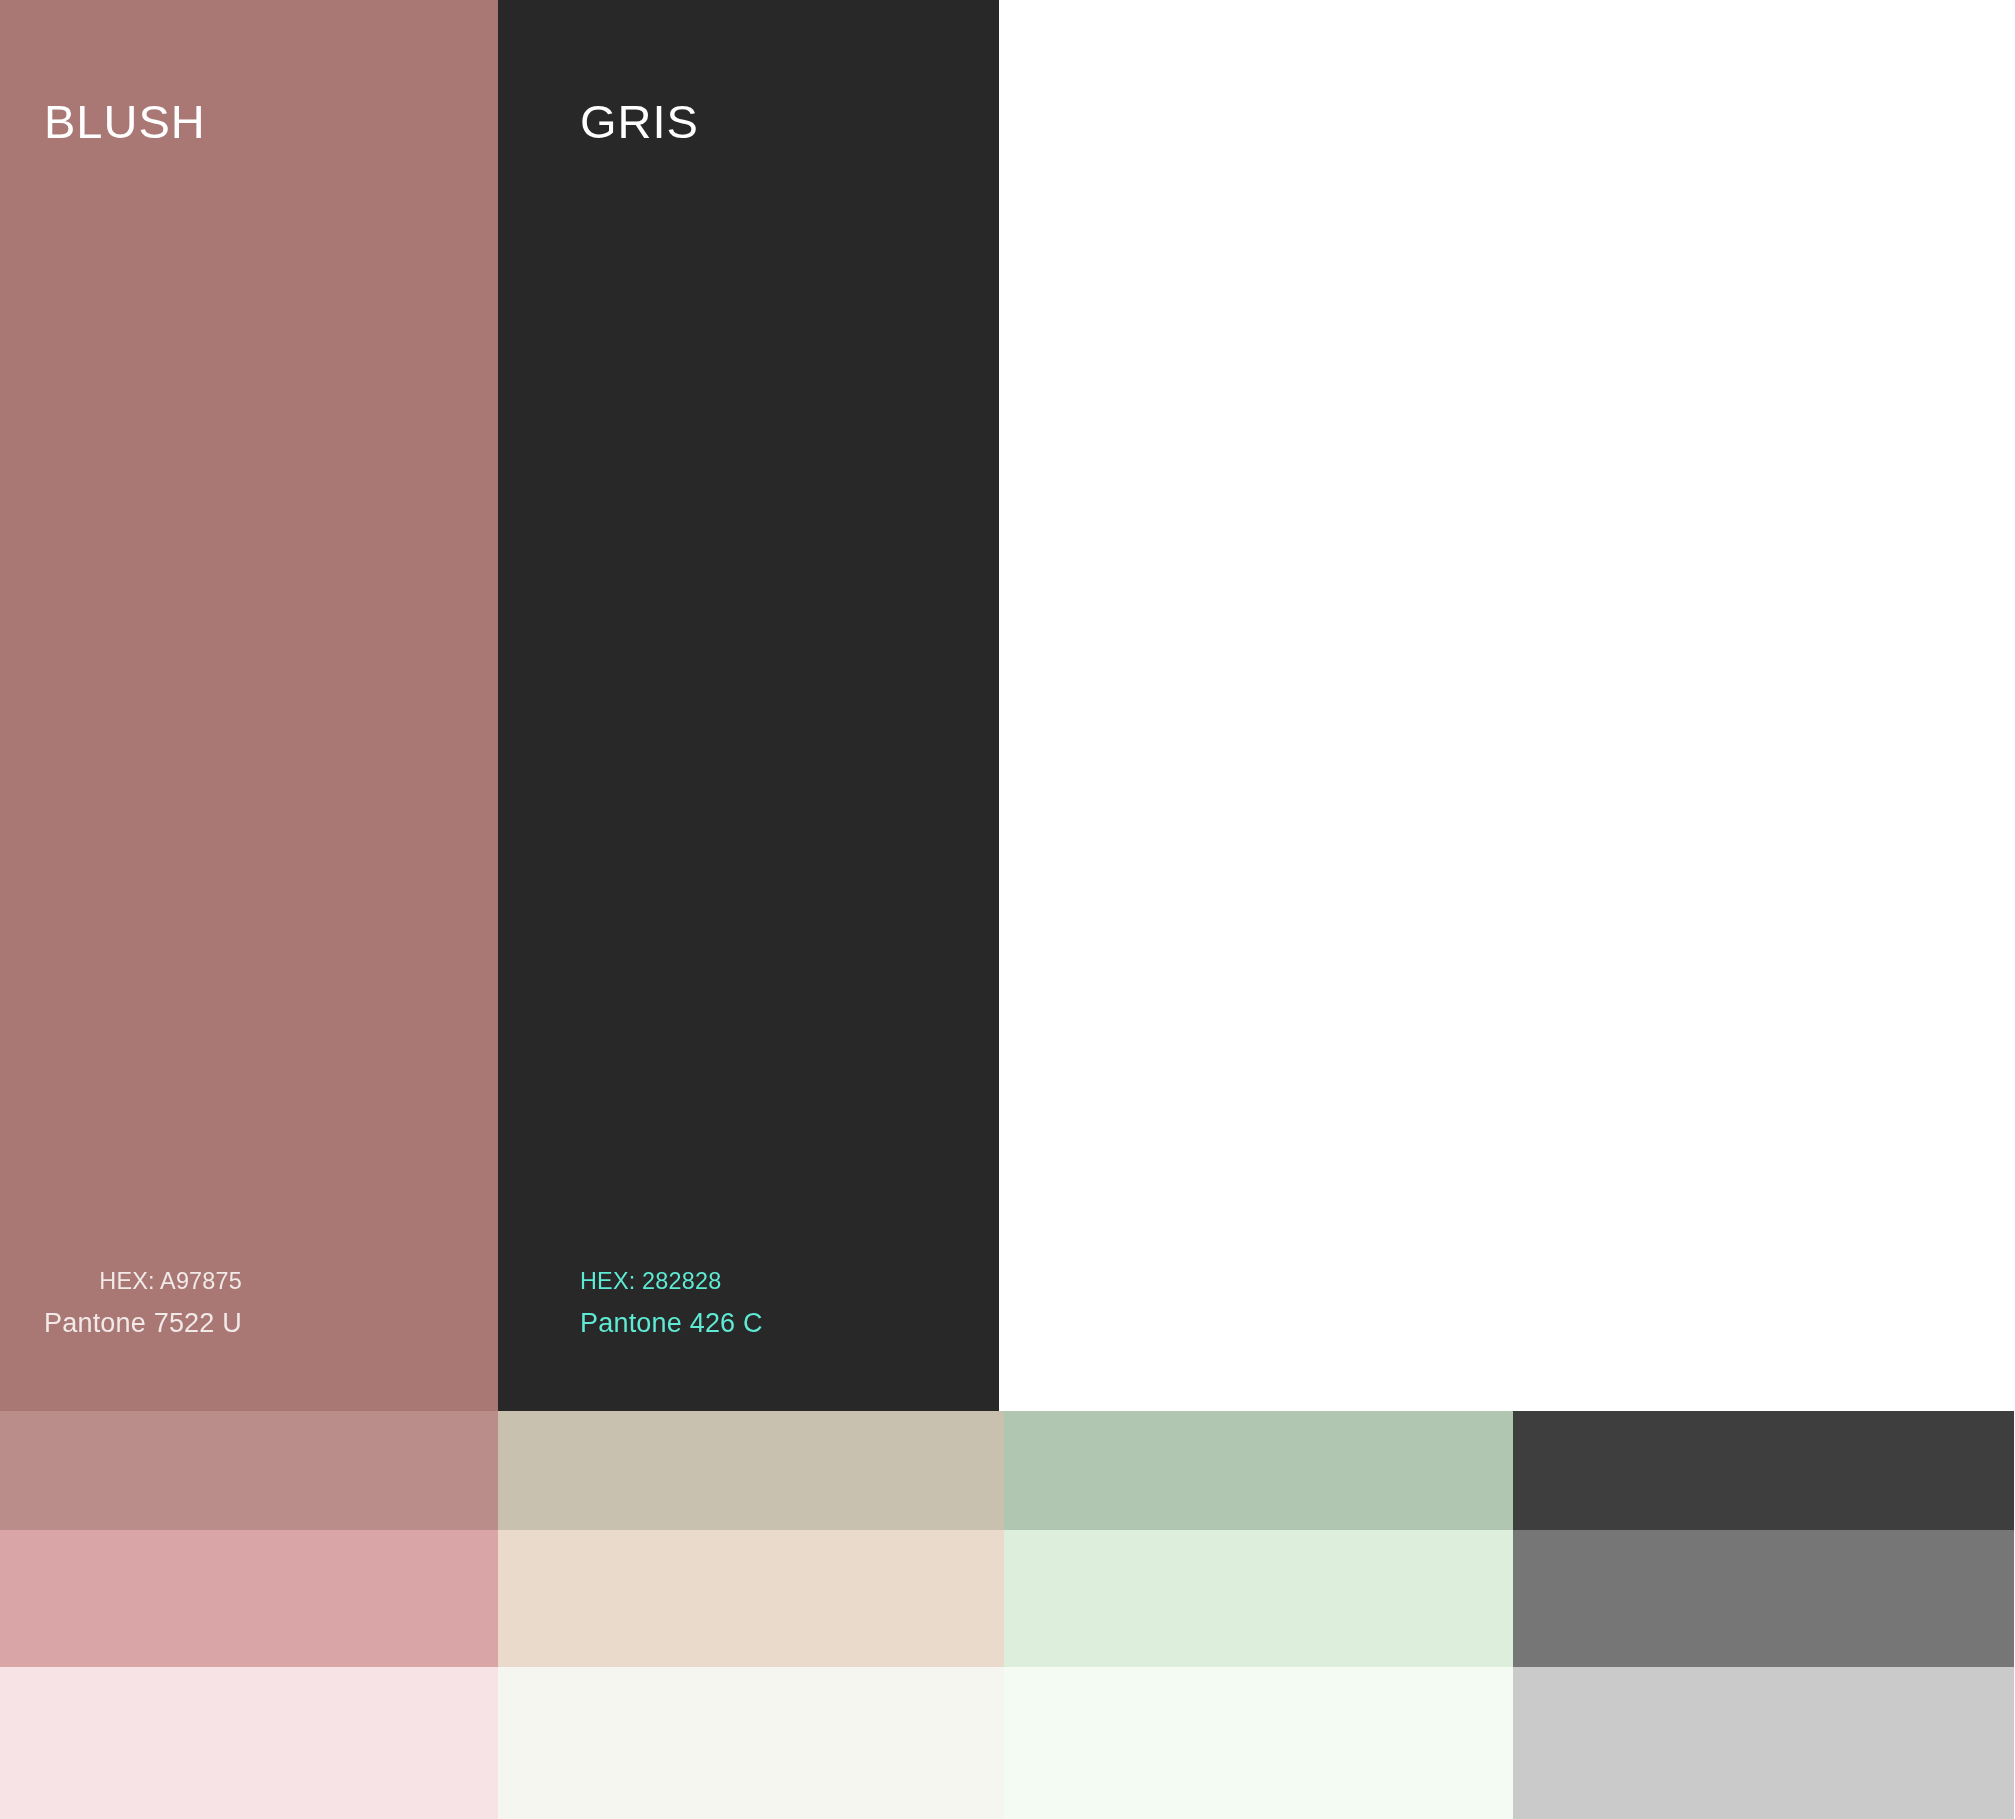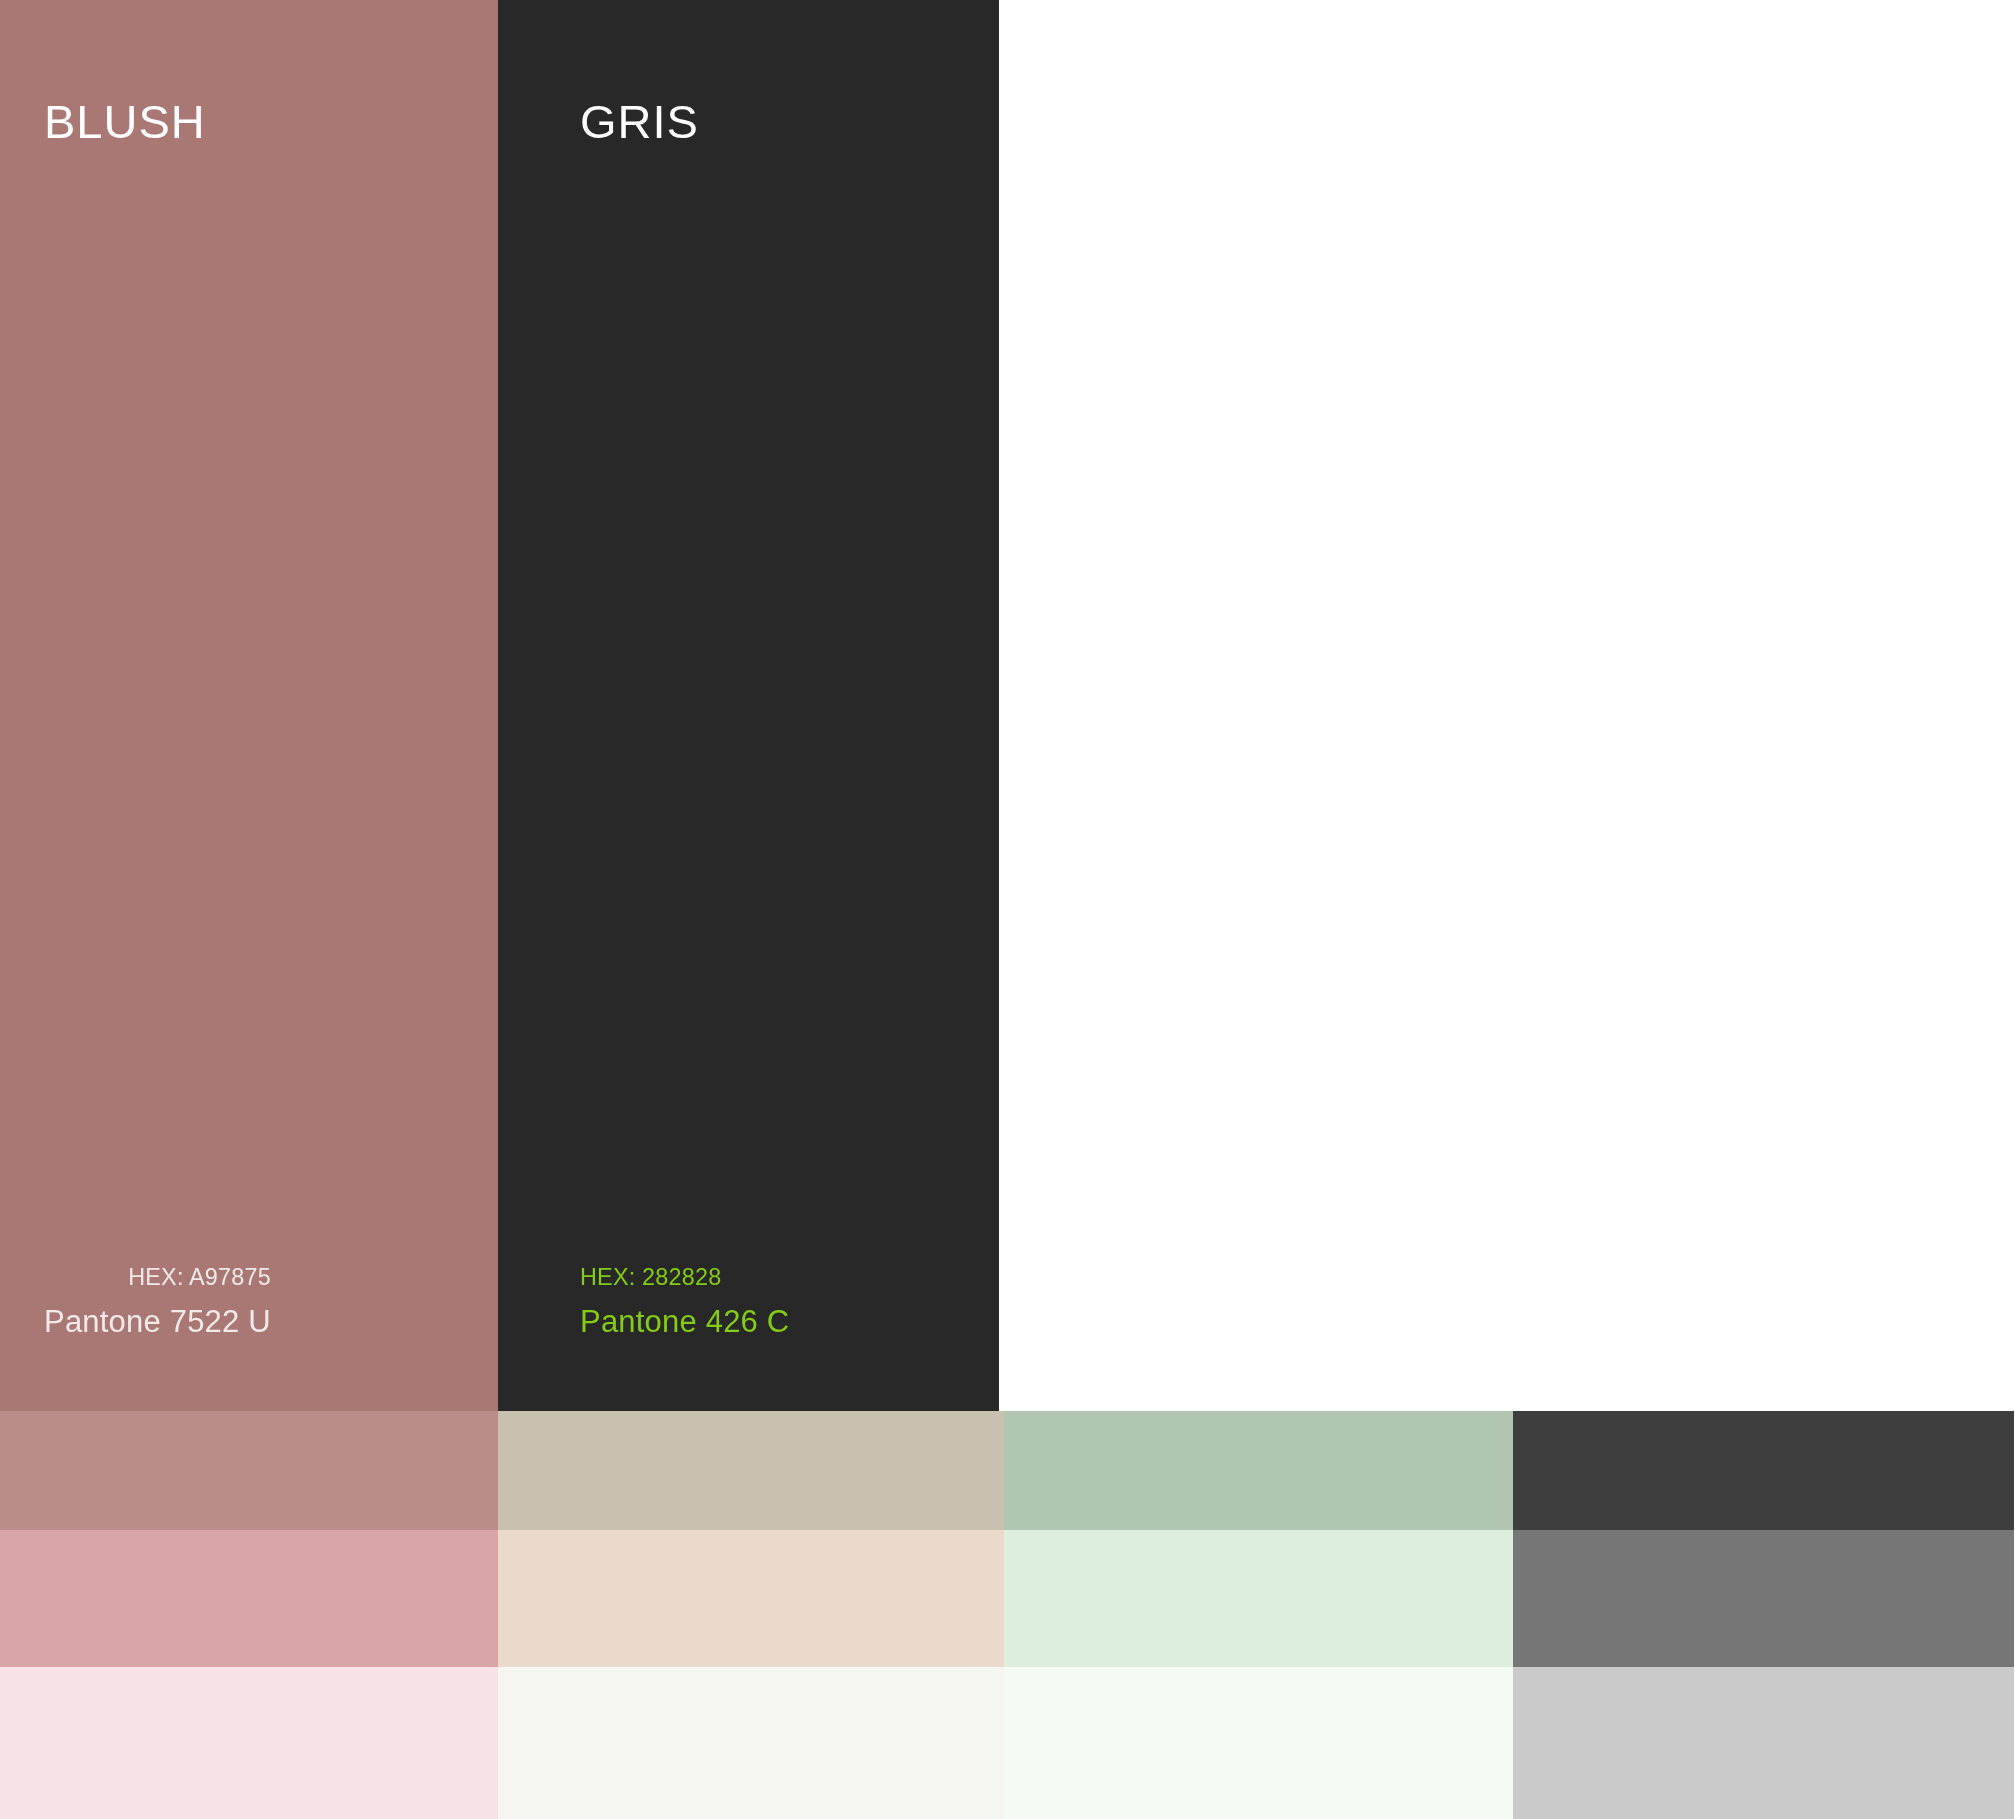--- a/index.html
+++ b/index.html
@@ -69,21 +69,21 @@
 
   .meta-hex {
     display: block;
     font-size: 23.4px;
     font-weight: 400;
     letter-spacing: 0.2px;
     margin-bottom: 17px;
   }
   .meta-pantone {
     display: block;
-    font-size: 31px;
+    font-size: 27px;
     font-weight: 400;
     letter-spacing: 0.2px;
   }
 
   
   .tint-rows {
     position: absolute;
     left: 0;
     top: 1411px;
     width: 2015px;
@@ -116,21 +116,21 @@
       <div class="swatch-meta" style="color: rgb(242, 234, 233); text-align: right;">
         <span class="meta-hex">HEX: A97875</span>
         <span class="meta-pantone">Pantone 7522 U</span>
       </div>
     </div>
 
 
 
     <div class="swatch-col col-3" style="background: rgb(40, 40, 40);">
       <div class="swatch-name" style="color: rgb(255, 255, 255); text-align: center;">GRIS</div>
-      <div class="swatch-meta" style="color: #84cc16; margin-top: 24px;">
+      <div class="swatch-meta" style="color: #5eead4; margin-top: 24px;">
         <span class="meta-hex">HEX: 282828</span>
         <span class="meta-pantone">Pantone 426 C</span>
       </div>
     </div>
 
   </div>
 
   <div class="tint-rows">
 
     <div class="tint-row row-0">

